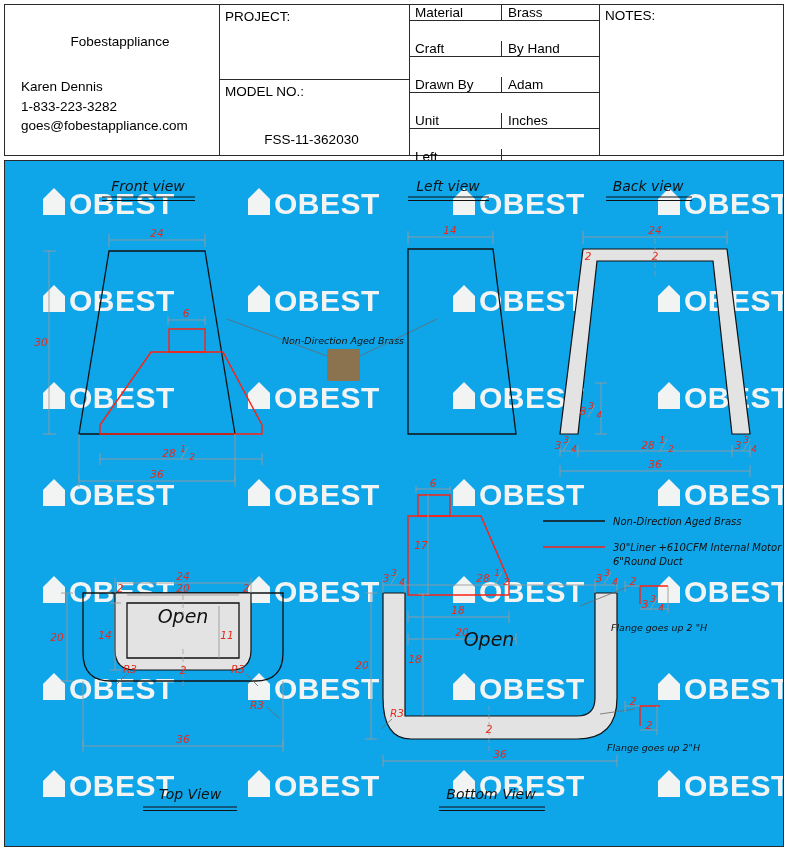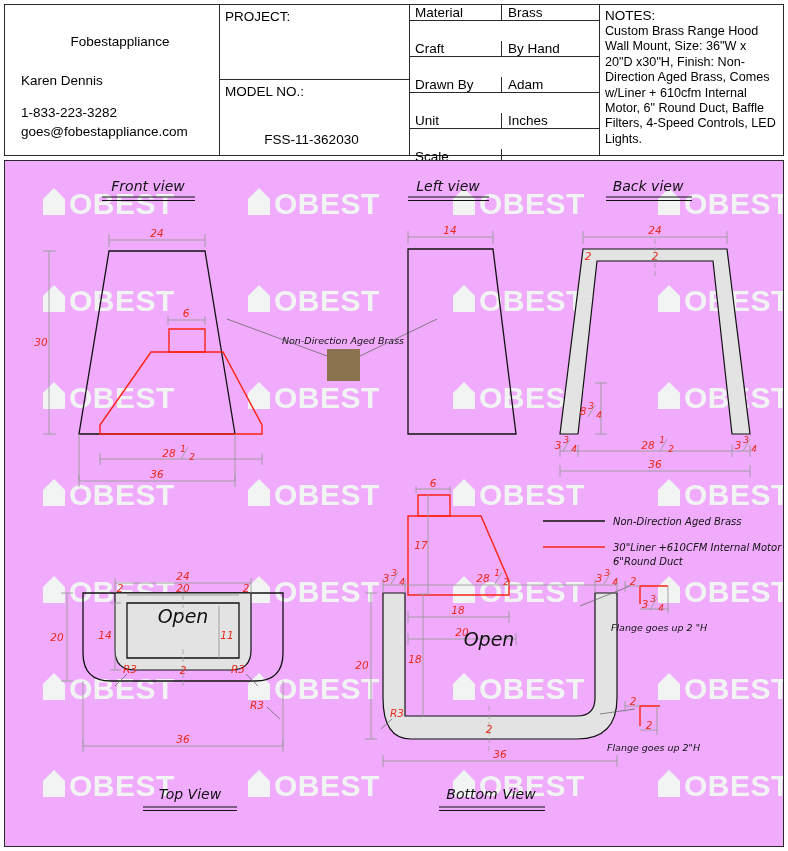--- a/index.html
+++ b/index.html
@@ -15,40 +15,40 @@
   .titleblock{
     position:absolute;left:4px;top:4px;width:780px;height:152px;
     border:1.5px solid #2a2a2a;
     box-sizing:border-box;
     display:flex;
     background:#fff;
   }
   .tb-cell{box-sizing:border-box;position:relative;}
   .tb-company{width:215px;border-right:1.5px solid #2a2a2a;padding:22px 0 0 16px;}
   .tb-company .cname{font-size:13.5px;line-height:30px;text-align:center;}
-  .tb-company .cperson{font-size:13.5px;line-height:19.5px;margin-top:14px;}
+  .tb-company .cperson{font-size:13.5px;line-height:19.5px;margin-top:20px;}
   .tb-project{width:190px;border-right:1.5px solid #2a2a2a;display:flex;flex-direction:column;}
   .tb-project .half{height:50%;box-sizing:border-box;position:relative;}
   .tb-project .half.top{border-bottom:1.5px solid #2a2a2a;}
   .tb-lbl{position:absolute;left:5px;top:4px;font-size:13.5px;}
   .tb-val{position:absolute;left:0;right:6px;bottom:8px;text-align:center;font-size:13.5px;}
   .tb-spec{width:190px;border-right:1.5px solid #2a2a2a;display:flex;flex-direction:column;gap:20px;}
   .tb-spec .srow{flex:1 1 0;display:flex;border-bottom:1.2px solid #2a2a2a;box-sizing:border-box;}
   .tb-spec .srow:last-child{border-bottom:none;font-family:Liberation Serif, serif;}
   .tb-spec .sk{width:92px;border-right:1.2px solid #2a2a2a;box-sizing:border-box;padding-left:5px;
      font-size:13.5px;display:flex;align-items:center;}
   .tb-spec .sv{flex:1;box-sizing:border-box;padding-left:6px;font-size:13.5px;display:flex;align-items:center;}
   .tb-notes{flex:1;padding:3px 6px 0 5px;}
   .tb-notes .nhead{font-size:13.5px;line-height:16px;}
   .tb-notes .nbody{font-size:12.6px;line-height:15.4px;}
 
   
   .drawframe{
     position:absolute;left:4px;top:160px;width:780px;height:687px;
-    border:1.5px solid #2a2a2a;box-sizing:border-box;overflow:hidden;background:#f0abfc;
+    border:1.5px solid #2a2a2a;box-sizing:border-box;overflow:hidden;background:#0ea5e9;
   }
   .wm-layer{position:absolute;inset:0;pointer-events:none;}
   svg.draw{position:absolute;left:0;top:0;width:778px;height:685px;}
 
   .vtitle{font-family:"DejaVu Sans", sans-serif;font-style:italic;font-size:14px;fill:#111;}
   .dimtxt{font-family:"DejaVu Sans", sans-serif;font-style:italic;font-size:10.5px;fill:#e8291b;}
   .dimtxt.sm{font-size:9px;}
   .notetxt{font-family:"DejaVu Sans", sans-serif;font-style:italic;font-size:9.5px;fill:#111;}
   .legtxt{font-family:"DejaVu Sans", sans-serif;font-style:italic;font-size:10px;fill:#111;}
   .opentxt{font-family:"DejaVu Sans", sans-serif;font-style:italic;font-size:19px;fill:#111;}
@@ -63,21 +63,21 @@
 </head>
 <body>
 
 <div id="sheet">
 
   <div class="titleblock">
 
     <div class="tb-cell tb-company">
       <div class="cname">Fobestappliance</div>
       <div class="cperson">Karen Dennis</div>
-      <div class="cperson" style="margin-top:12px">1-833-223-3282</div>
+      <div class="cperson" style="margin-top:0">1-833-223-3282</div>
       <div class="cperson" style="margin-top:0">goes@fobestappliance.com</div>
     </div>
 
     <div class="tb-cell tb-project">
       <div class="half top">
         <span class="tb-lbl">PROJECT:</span>
       </div>
       <div class="half">
         <span class="tb-lbl">MODEL NO.:</span>
         <span class="tb-val">FSS-11-362030</span>
@@ -95,36 +95,35 @@
       </div>
       <div class="srow">
         <div class="sk">Drawn By</div>
         <div class="sv">Adam</div>
       </div>
       <div class="srow">
         <div class="sk">Unit</div>
         <div class="sv">Inches</div>
       </div>
       <div class="srow">
-        <div class="sk">Scale</div>
+        <div class="sk">Left</div>
         <div class="sv"></div>
       </div>
       <div class="srow">
         <div class="sk">Date</div>
         <div class="sv">12-02-25</div>
       </div>
       <div class="srow">
         <div class="sk">Checked By</div>
         <div class="sv"></div>
       </div>
     </div>
 
     <div class="tb-cell tb-notes">
       <div class="nhead">NOTES:</div>
-      <div class="nbody">Custom Brass Range Hood Wall Mount, Size: 36"W x 20"D x30"H, Finish: Non-Direction Aged Brass, Comes w/Liner + 610cfm Internal Motor, 6" Round Duct, Baffle Filters, 4-Speed Controls, LED Lights.</div>
     </div>
   </div>
 
   <div class="drawframe">
 
     <svg class="wm-layer" viewBox="0 0 778 685">
       <defs>
         <g id="wmark">
           <path d="M0 30 L0 14 L11 3 L22 14 L22 30 Z" fill="#f2f4f4"></path>
           <text x="26" y="29" font-family="'Liberation Sans',sans-serif" font-weight="bold" font-size="30" fill="#f2f4f4" letter-spacing="0.5">OBEST</text>

